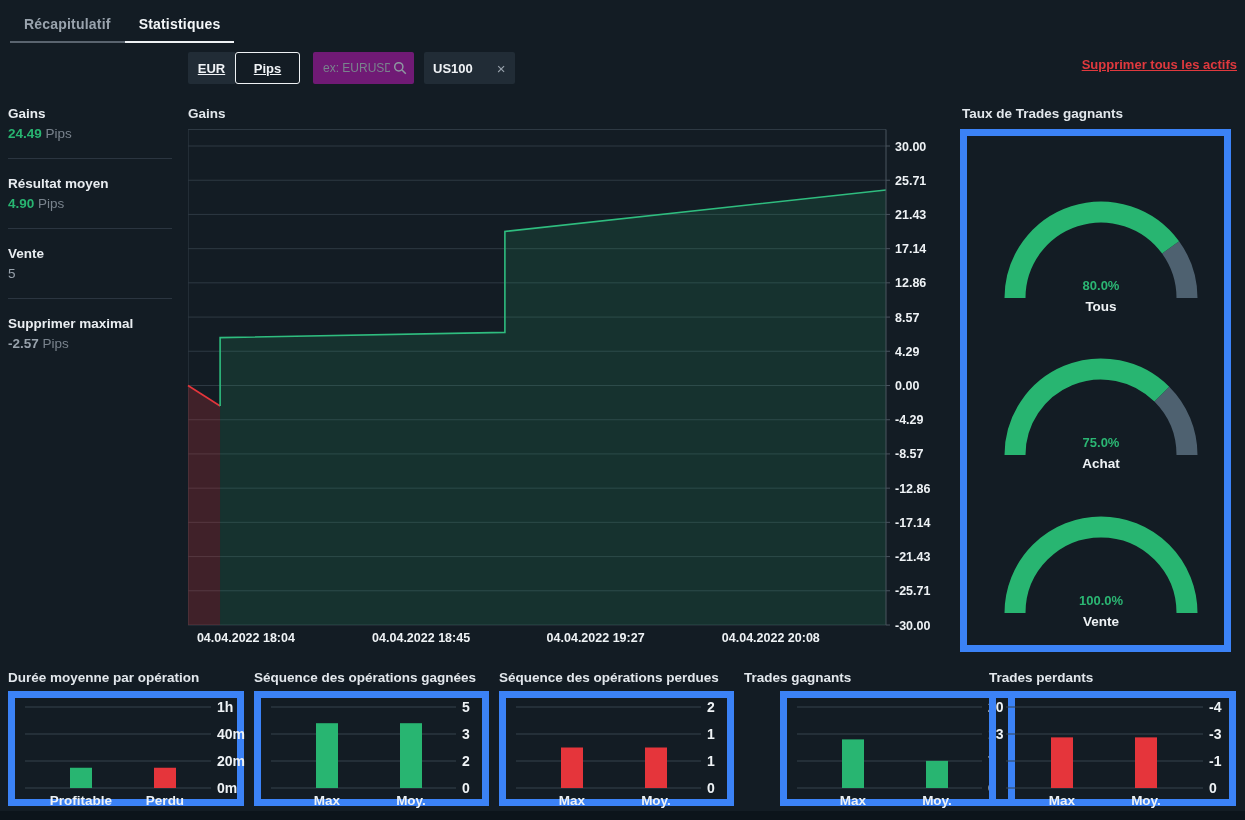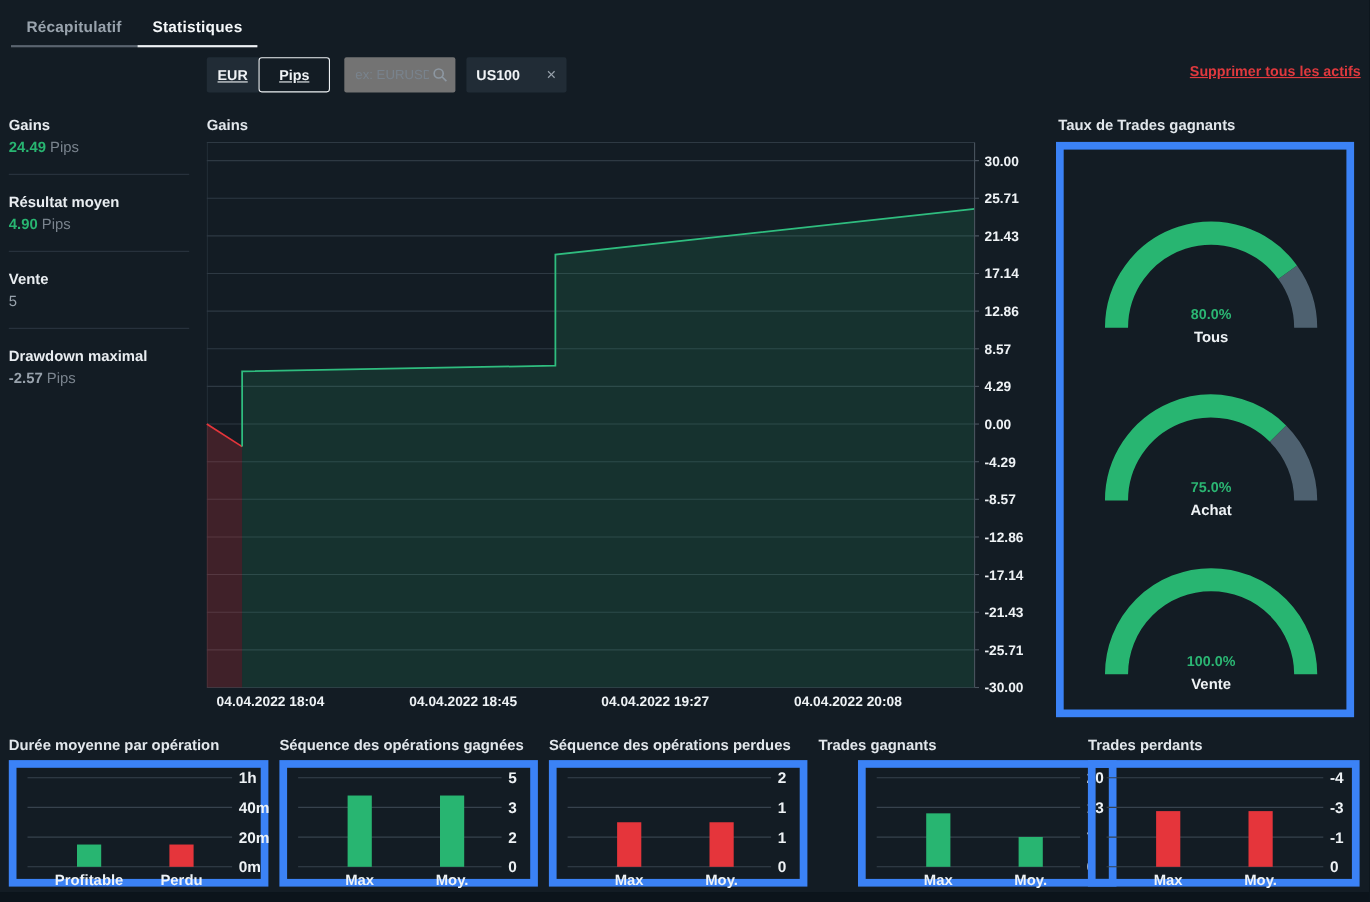--- a/index.html
+++ b/index.html
@@ -14,21 +14,21 @@
   
   .datebox{position:absolute;left:8px;top:52px;width:170px;height:32px;box-sizing:border-box;
            border:1px solid #555f69;border-radius:2px;display:flex;align-items:center;
            padding:0 8px 0 12px;justify-content:space-between;cursor:pointer;}
   .datebox .dtxt{font-size:13px;font-weight:700;color:#f0f3f6;}
   .btn{position:absolute;top:52px;height:32px;box-sizing:border-box;display:flex;align-items:center;
        justify-content:center;font-size:13px;font-weight:700;color:#f0f3f6;cursor:pointer;text-decoration:underline;}
   .btn-eur{left:188px;width:47px;background:#212c36;border-radius:2px 0 0 2px;}
   .btn-pips{left:235px;width:65px;background:transparent;border:1.5px solid #eef1f4;border-radius:3px;}
   .searchbox{position:absolute;left:313px;top:52px;width:101px;height:32px;box-sizing:border-box;
-             background:#737373;border-radius:2px;display:flex;align-items:center;padding:0 6px 0 8px;}
+             background:#701a75;border-radius:2px;display:flex;align-items:center;padding:0 6px 0 8px;}
   .searchbox input{flex:1;min-width:0;background:transparent;border:none;outline:none;
                    font-family:"Liberation Sans",sans-serif;font-size:12px;color:#cdd5dc;}
   .searchbox input::placeholder{color:#79838d;}
   .chip{position:absolute;left:424px;top:52px;height:32px;box-sizing:border-box;background:#212c36;
         border-radius:2px;display:flex;align-items:center;padding:0 9px;gap:24px;cursor:pointer;}
   .chip .ctxt{font-size:13px;font-weight:700;color:#f0f3f6;}
   .chip .cx{color:#98a2ac;font-size:15px;line-height:1;cursor:pointer;}
   .clear-link{position:absolute;right:8px;top:57px;font-size:13px;font-weight:700;
               color:#e0393e;text-decoration:underline;cursor:pointer;}
   
@@ -89,21 +89,21 @@
       <div class="stat-label">Résultat moyen</div>
       <div class="stat-value"><span class="v green">4.90</span> <span class="u">Pips</span></div>
     </div>
     <div class="divider"></div>
     <div class="stat">
       <div class="stat-label">Vente</div>
       <div class="stat-value"><span class="v plain">5</span></div>
     </div>
     <div class="divider"></div>
     <div class="stat">
-      <div class="stat-label">Drawdown maximal</div>
+      <div class="stat-label">Supprimer maximal</div>
       <div class="stat-value"><span class="v dim">-2.57</span> <span class="u">Pips</span></div>
     </div>
   </div>
 
   <div class="ptitle" style="left:188px;top:106px;">Gains</div>
   <svg id="gains-svg" class="chart-svg" style="left:185px;top:126px;" width="755" height="525">
       <g>
         <line x1="3" y1="3.5" x2="701" y2="3.5" stroke="#2e3943" stroke-width="1"></line>
         <line x1="3.5" y1="3.5" x2="3.5" y2="499" stroke="#2e3943" stroke-width="1" opacity="0.6"></line>
         <line x1="3" y1="20" x2="701" y2="20" stroke="#2e3943" stroke-width="1"></line>

